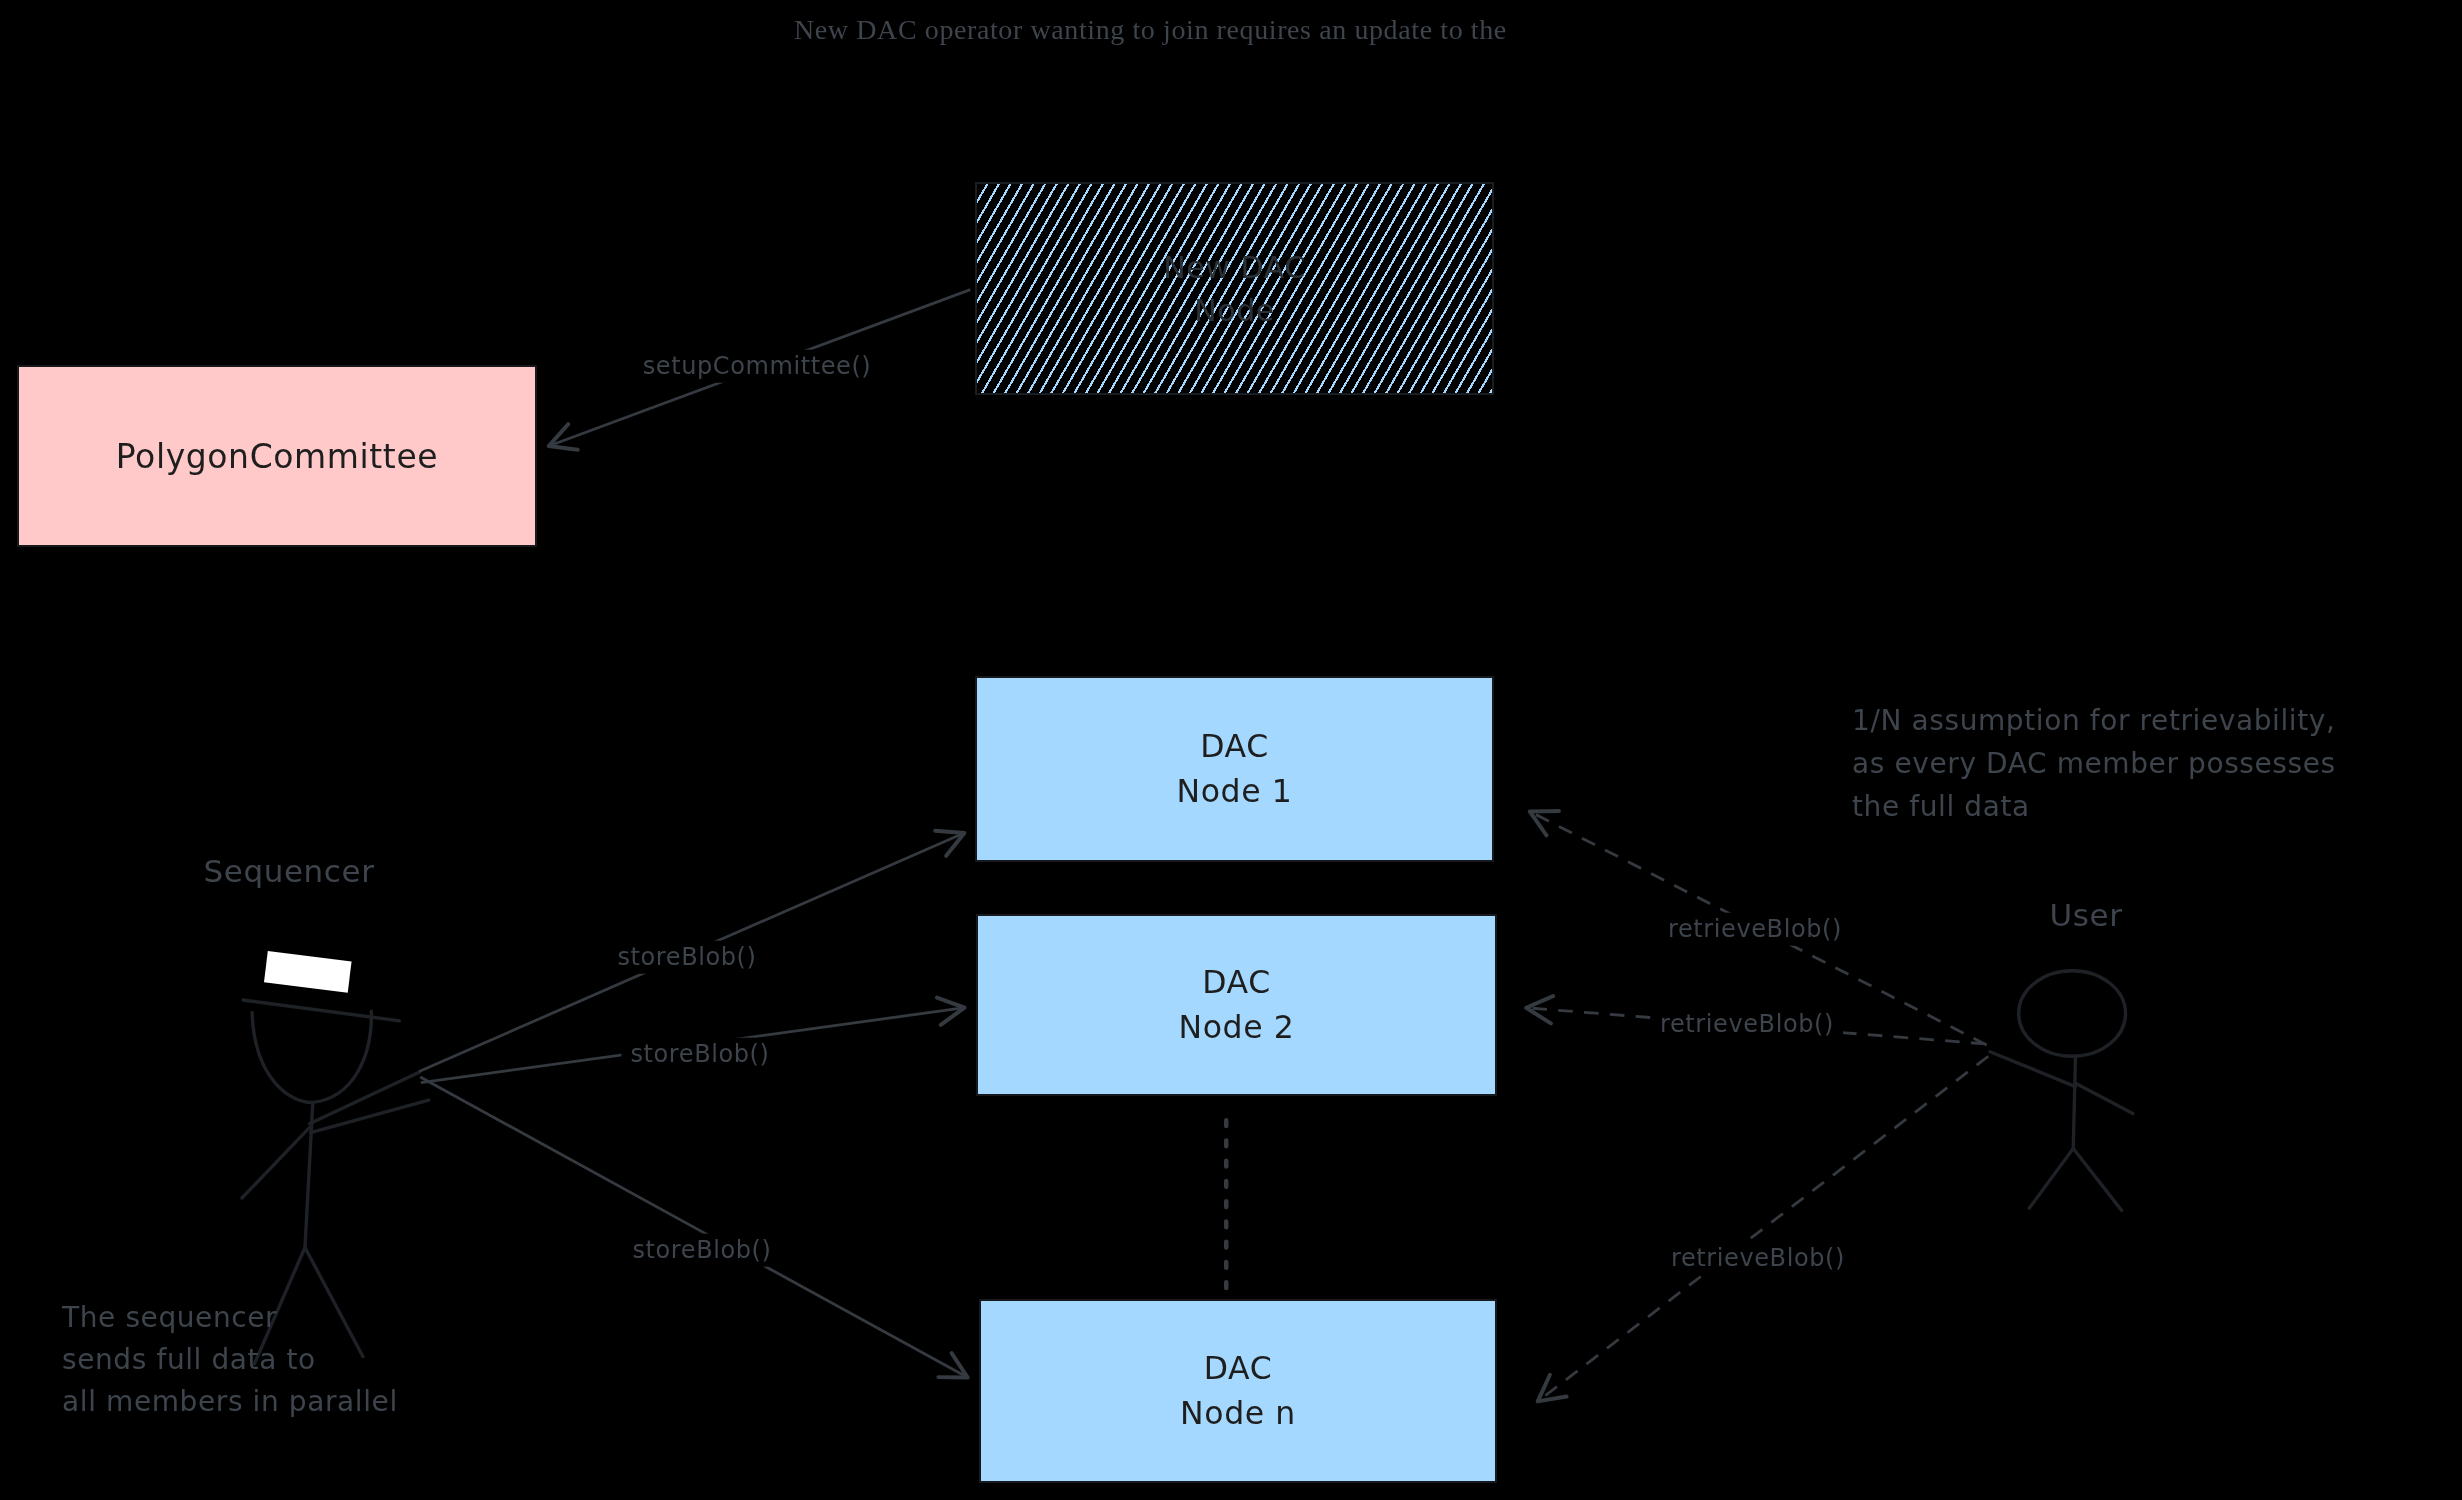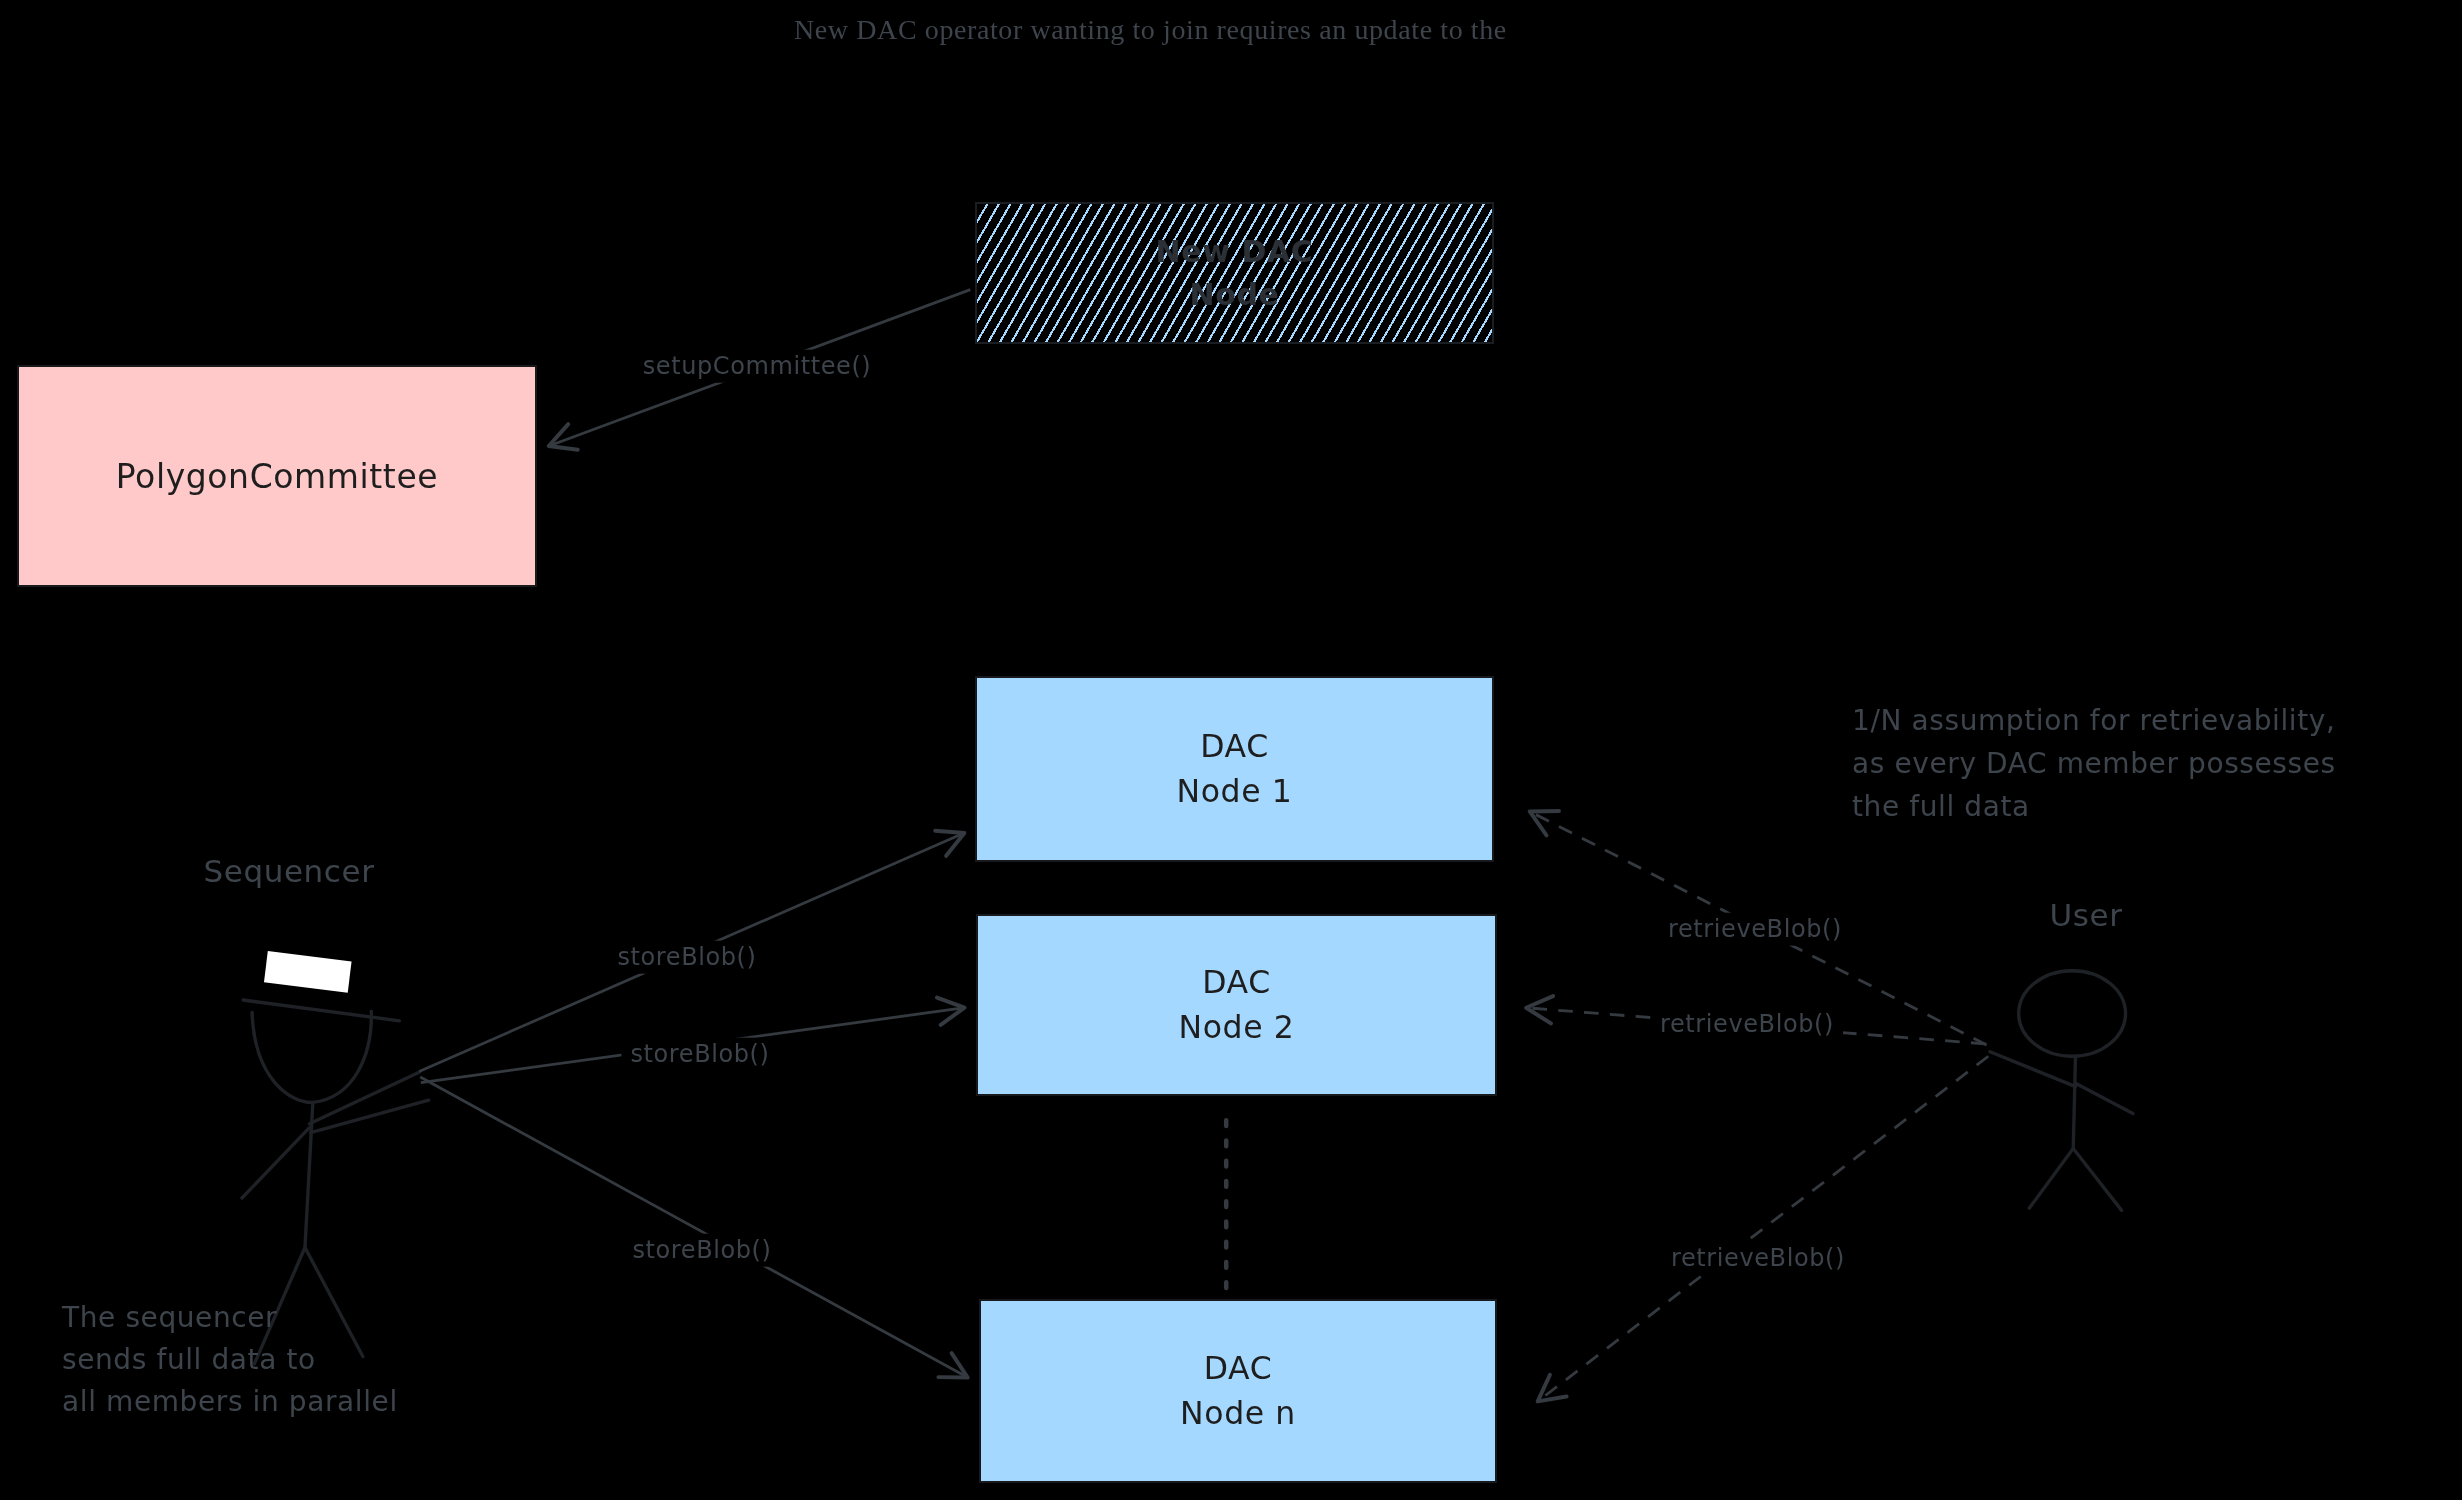--- a/index.html
+++ b/index.html
@@ -51,39 +51,38 @@
   }
   .shape .shape-line {
     color: #1e1e1e;
     font-size: 31.5px;
     line-height: 45px;
     letter-spacing: 0.6px;
     white-space: nowrap;
   }
 
   .box-new-dac {
-    left: 975px; top: 202px; width: 519px; height: 142px;
+    left: 975px; top: 182px; width: 519px; height: 213px;
     background: repeating-linear-gradient(
       120deg,
       rgba(165, 216, 255, 0) 0px,
       rgba(165, 216, 255, 0) 7.9px,
       #a5d8ff 7.9px,
       #a5d8ff 10px
     );
     border-color: #1a1d21;
-    font-weight: bold;
   }
   .box-new-dac .shape-line {
     color: #2b3036;
     font-size: 30px;
     line-height: 43px;
   }
 
   .box-committee {
-    left: 17px; top: 365px; width: 520px; height: 222px;
+    left: 17px; top: 365px; width: 520px; height: 182px;
     background: #ffc9c9;
   }
   .box-committee .shape-line { font-size: 33px; }
 
   .box-dac1 { left: 975px; top: 676px; width: 519px; height: 186px; background: #a5d8ff; }
   .box-dac2 { left: 976px; top: 914px; width: 521px; height: 182px; background: #a5d8ff; }
   .box-dacn { left: 979px; top: 1299px; width: 518px; height: 184px; background: #a5d8ff; }
 
   
   .edge-label {

